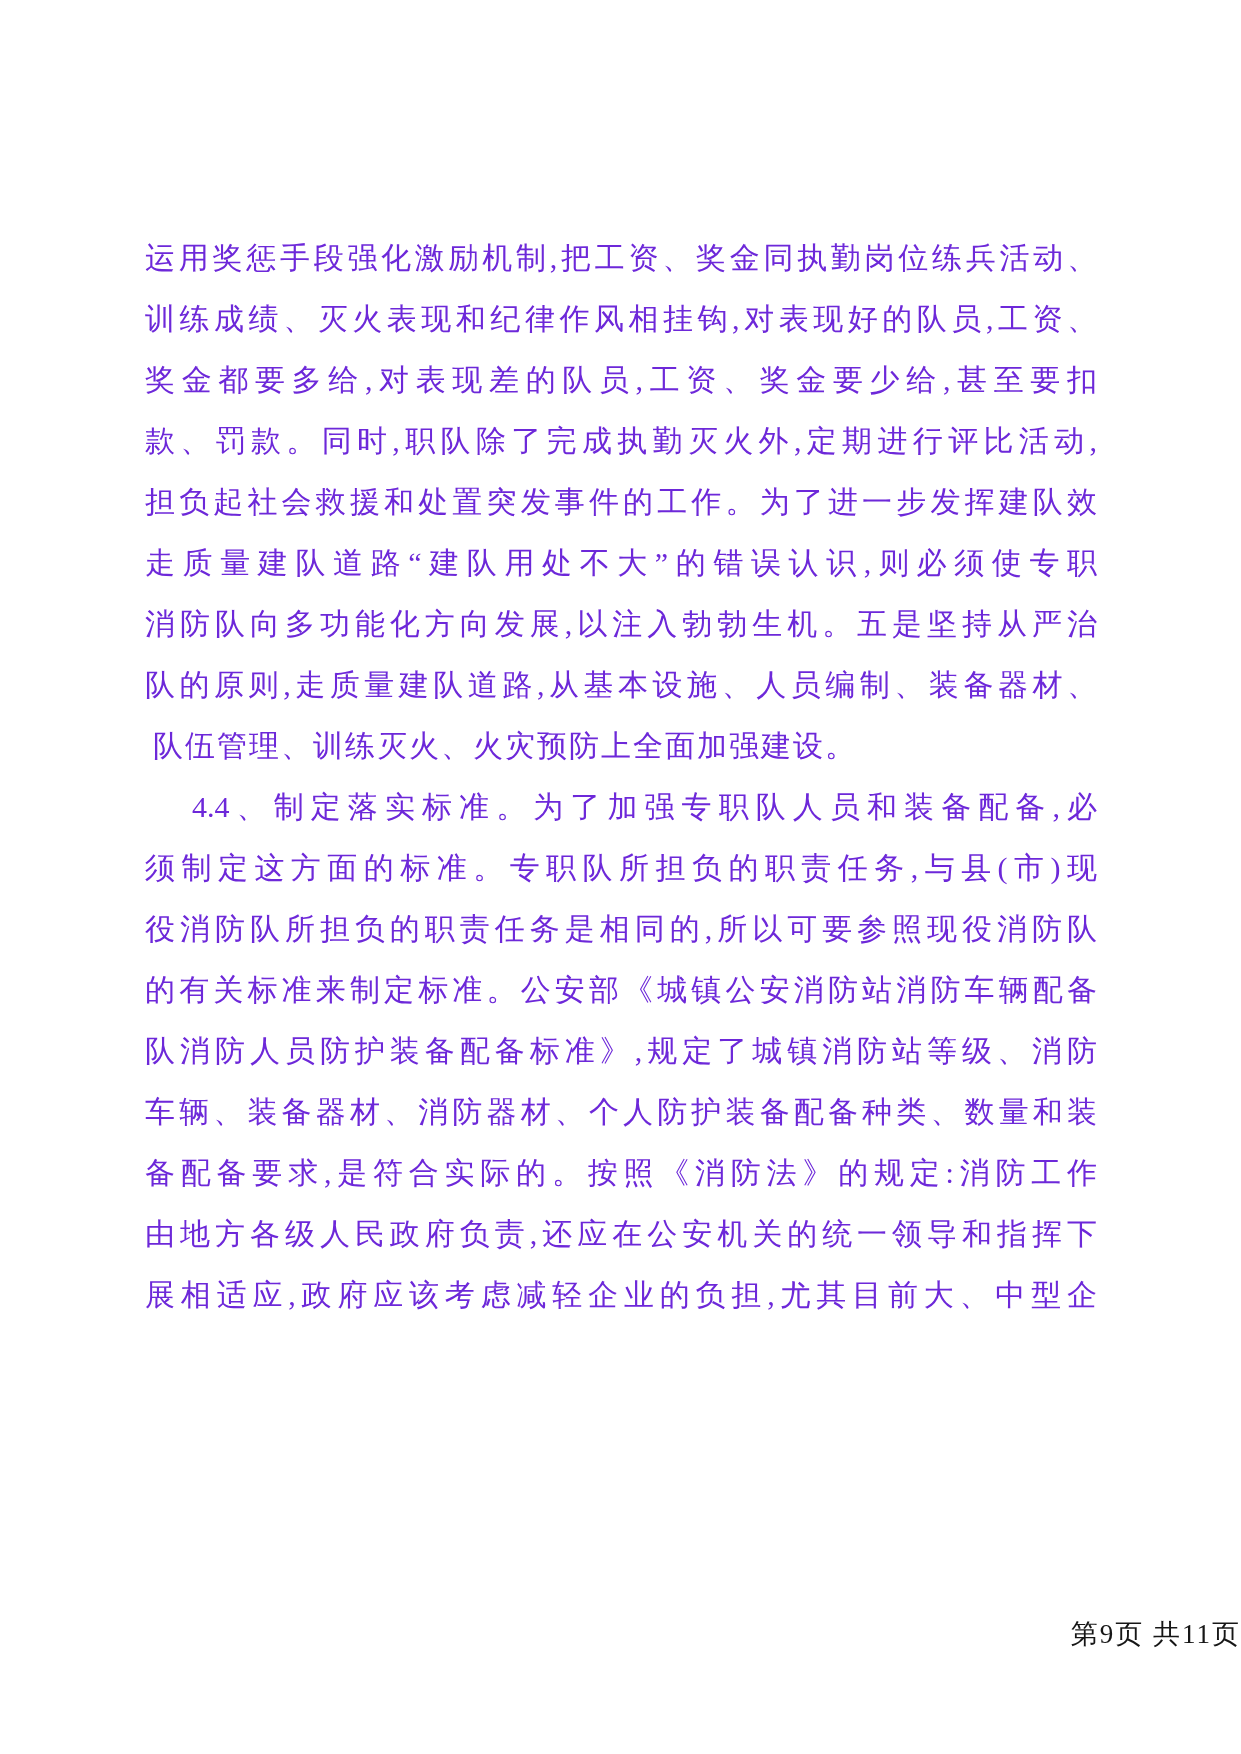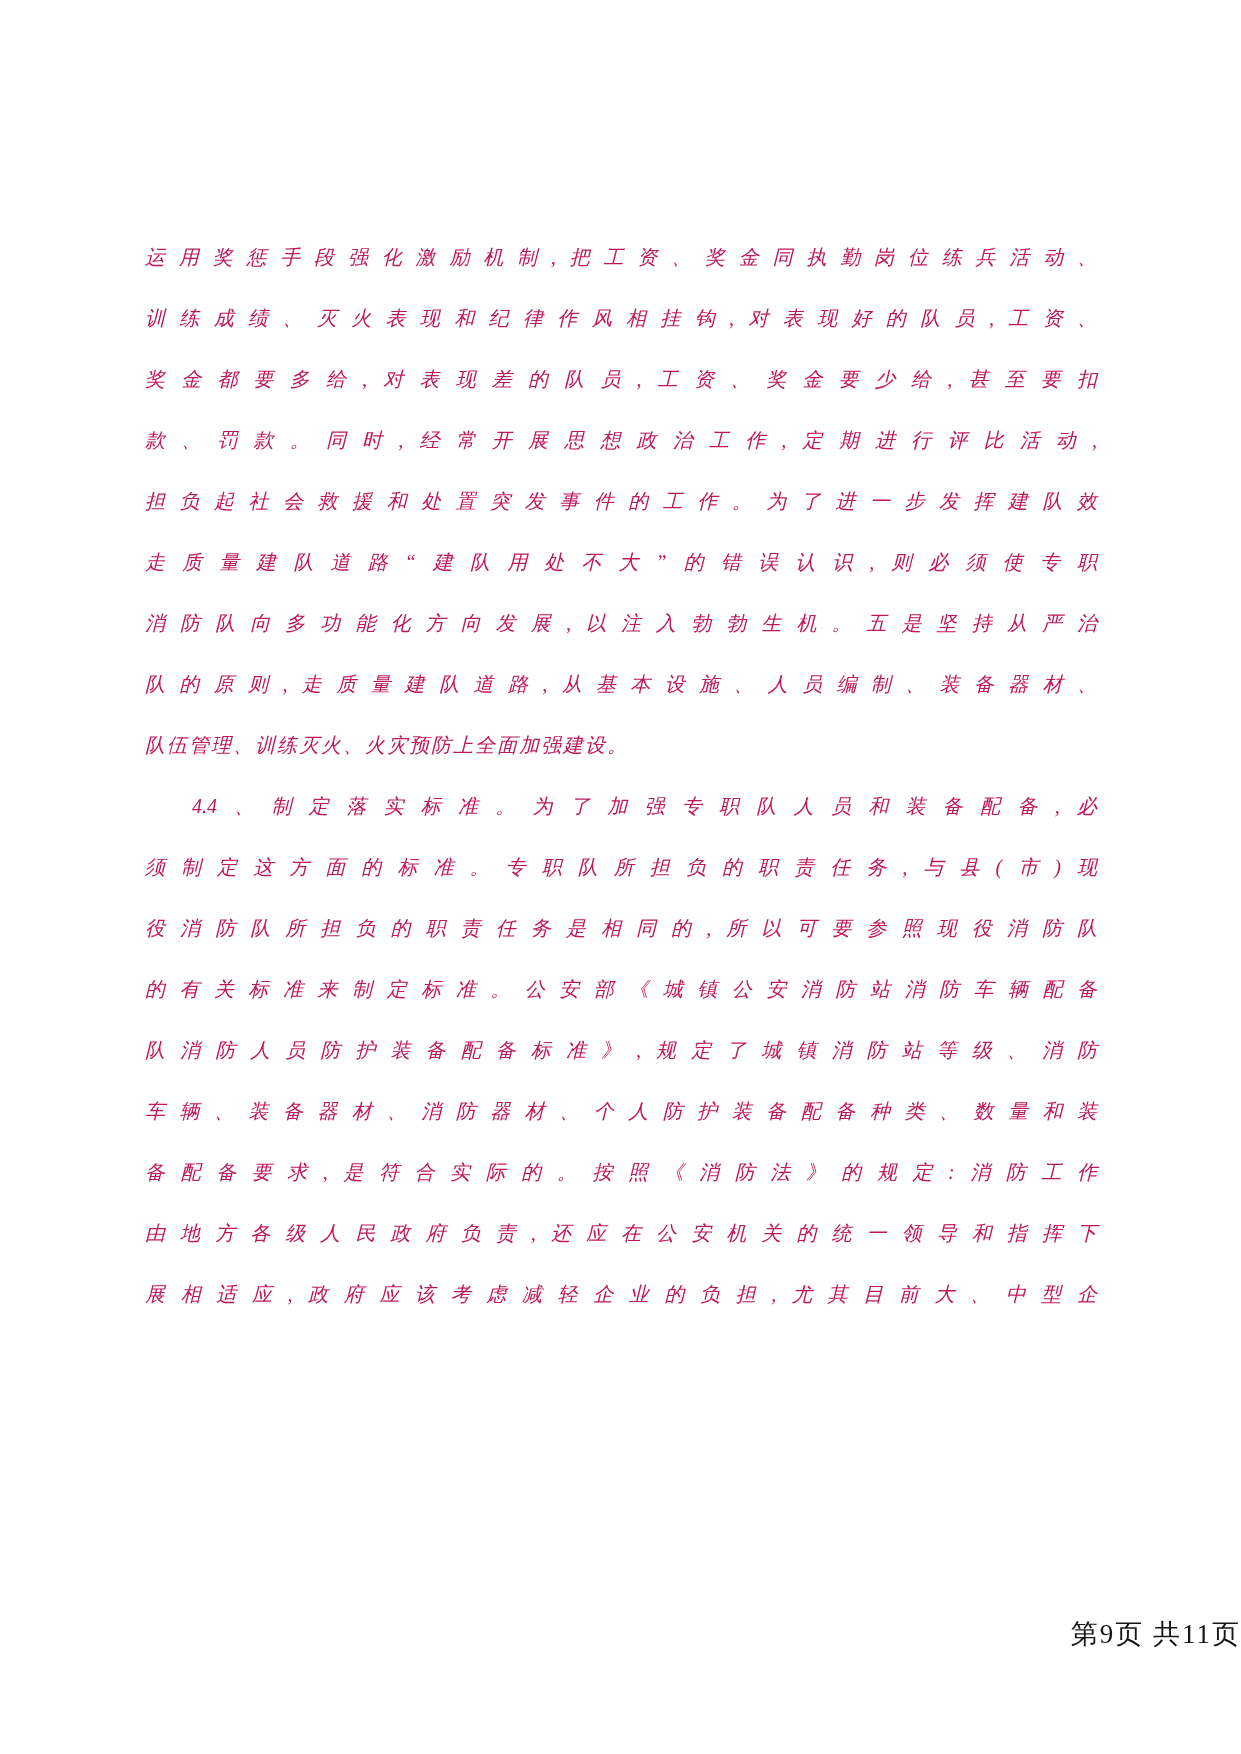--- a/index.html
+++ b/index.html
@@ -20,34 +20,34 @@
   }
   .text-block {
     position: absolute;
     left: 145px;
     top: 227px;
     width: 952px;
   }
   .doc-line {
     height: 61px;
     line-height: 61px;
-    font-size: 20px;
-    color: #be185d;
+    font-size: 30px;
+    color: #6d28d9;
     text-align: justify;
     text-align-last: justify;
     -moz-text-align-last: justify;
     text-justify: inter-character;
     overflow: visible;
-    font-style: italic;
   }
   .doc-line.para-end {
     text-align: center;
     text-align-last: left;
     -moz-text-align-last: left;
     letter-spacing: 2px;
+    margin-left: 8px;
   }
   .doc-line.indent {
     text-indent: 47px;
   }
   .footer {
     position: absolute;
     left: 0;
     top: 1618px;
     width: 1241px;
     text-align: right;
@@ -58,21 +58,21 @@
   }
 </style>
 </head>
 <body>
 
 <div class="page">
   <div class="text-block">
       <div class="doc-line">运用奖惩手段强化激励机制,把工资、奖金同执勤岗位练兵活动、</div>
       <div class="doc-line">训练成绩、灭火表现和纪律作风相挂钩,对表现好的队员,工资、</div>
       <div class="doc-line">奖金都要多给,对表现差的队员,工资、奖金要少给,甚至要扣</div>
-      <div class="doc-line">款、罚款。同时,经常开展思想政治工作,定期进行评比活动,</div>
+      <div class="doc-line">款、罚款。同时,职队除了完成执勤灭火外,定期进行评比活动,</div>
       <div class="doc-line">担负起社会救援和处置突发事件的工作。为了进一步发挥建队效</div>
       <div class="doc-line">走质量建队道路“建队用处不大”的错误认识,则必须使专职</div>
       <div class="doc-line">消防队向多功能化方向发展,以注入勃勃生机。五是坚持从严治</div>
       <div class="doc-line">队的原则,走质量建队道路,从基本设施、人员编制、装备器材、</div>
       <div class="doc-line para-end">队伍管理、训练灭火、火灾预防上全面加强建设。</div>
       <div class="doc-line indent">4.4、制定落实标准。为了加强专职队人员和装备配备,必</div>
       <div class="doc-line">须制定这方面的标准。专职队所担负的职责任务,与县(市)现</div>
       <div class="doc-line">役消防队所担负的职责任务是相同的,所以可要参照现役消防队</div>
       <div class="doc-line">的有关标准来制定标准。公安部《城镇公安消防站消防车辆配备</div>
       <div class="doc-line">队消防人员防护装备配备标准》,规定了城镇消防站等级、消防</div>

